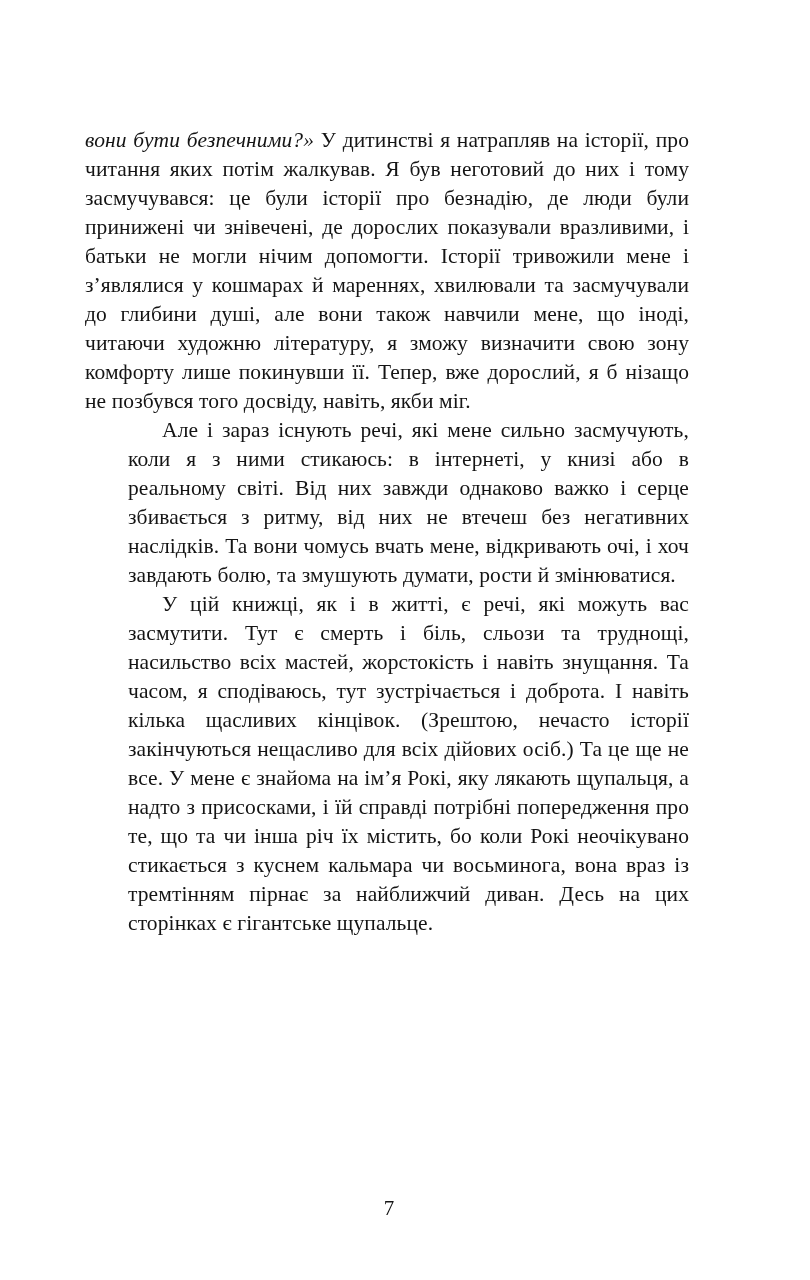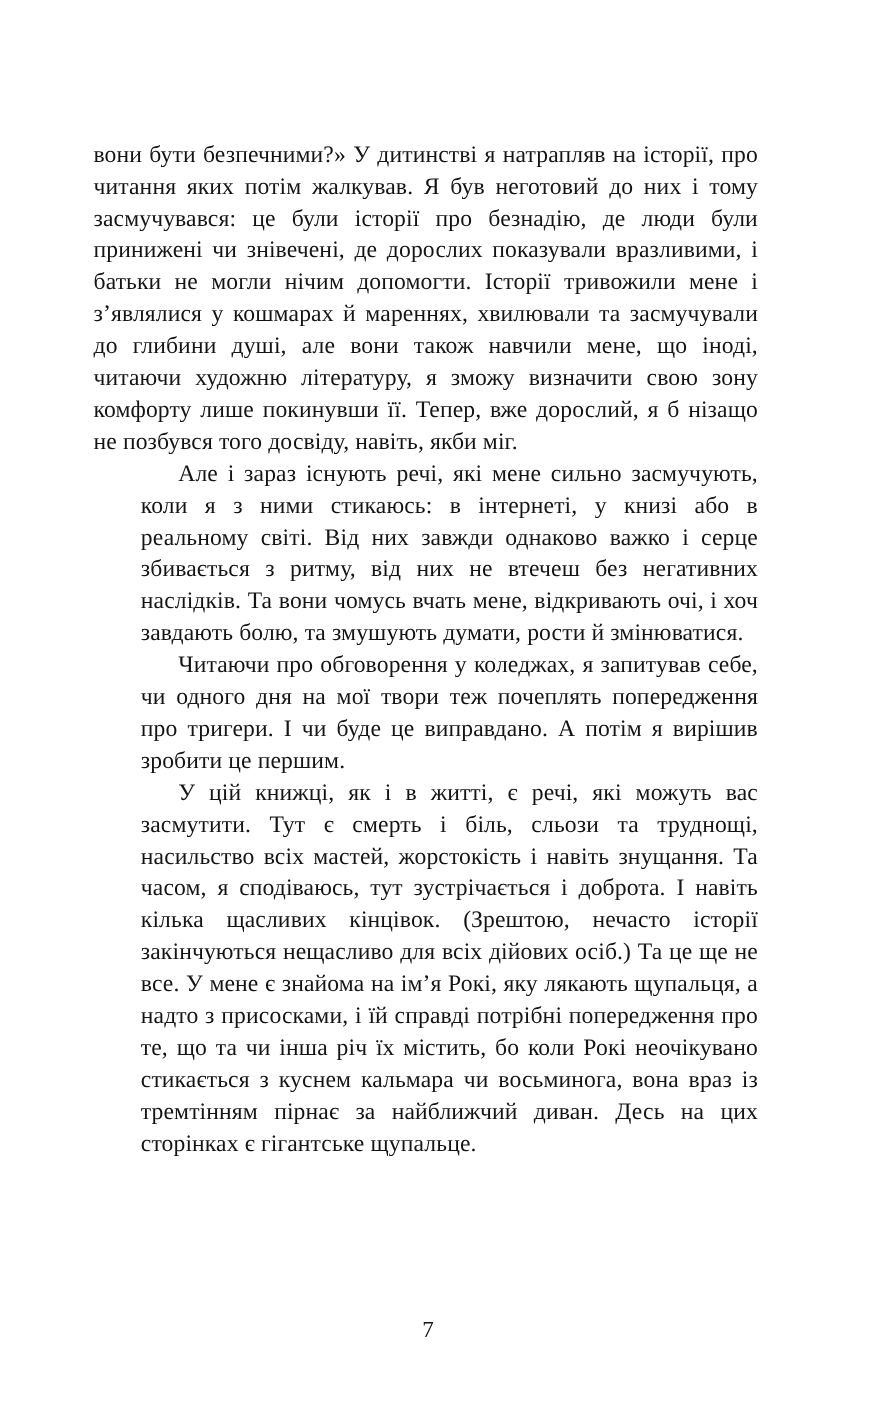--- a/index.html
+++ b/index.html
@@ -28,35 +28,35 @@
   }
   .para {
     margin: 0;
     padding: 0;
   }
   .para.indent {
     text-indent: 34px;
     margin-left: 43px;
   }
   .seg-italic {
+    font-style: italic;
   }
   .page-number {
     position: absolute;
     left: 0;
     top: 1196px;
     width: 778px; 
     text-align: center;
     font-size: 21px;
     color: #141414;
   }
 </style>
 </head>
 <body>
 
 <div class="book-page">
   <div class="text-block">
       <p class="para"><span class="seg-italic">вони бути безпечними?»</span><span> У дитинстві я натрапляв на історії, про читання яких потім жалкував. Я був неготовий до них і тому засмучувався: це були історії про безнадію, де люди були принижені чи знівечені, де дорослих показували вразливими, і батьки не могли нічим допомогти. Історії тривожили мене і з’являлися у кошмарах й мареннях, хвилювали та засмучували до глибини душі, але вони також навчили мене, що іноді, читаючи художню літературу, я зможу визначити свою зону комфорту лише покинувши її. Тепер, вже дорослий, я б нізащо не позбувся того досвіду, навіть, якби міг.</span></p>
       <p class="para indent"><span>Але і зараз існують речі, які мене сильно засмучують, коли я з ними стикаюсь: в інтернеті, у книзі або в реальному світі. Від них завжди однаково важко і серце збивається з ритму, від них не втечеш без негативних наслідків. Та вони чомусь вчать мене, відкривають очі, і хоч завдають болю, та змушують думати, рости й змінюватися.</span></p>
-      <p class="para indent"><span>Читаючи про обговорення у коледжах, я запитував себе, чи одного дня на мої твори теж почеплять попередження про тригери. І чи буде це виправдано. А потім я вирішив зробити це першим.</span></p>
       <p class="para indent"><span>У цій книжці, як і в житті, є речі, які можуть вас засмутити. Тут є смерть і біль, сльози та труднощі, насильство всіх мастей, жорстокість і навіть знущання. Та часом, я сподіваюсь, тут зустрічається і доброта. І навіть кілька щасливих кінцівок. (Зрештою, нечасто історії закінчуються нещасливо для всіх дійових осіб.) Та це ще не все. У мене є знайома на ім’я Рокі, яку лякають щупальця, а надто з присосками, і їй справді потрібні попередження про те, що та чи інша річ їх містить, бо коли Рокі неочікувано стикається з куснем кальмара чи восьминога, вона враз із тремтінням пірнає за найближчий диван. Десь на цих сторінках є гігантське щупальце.</span></p>
     </div>
   <div class="page-number">7</div>
 </div>
 
 </body></html>

